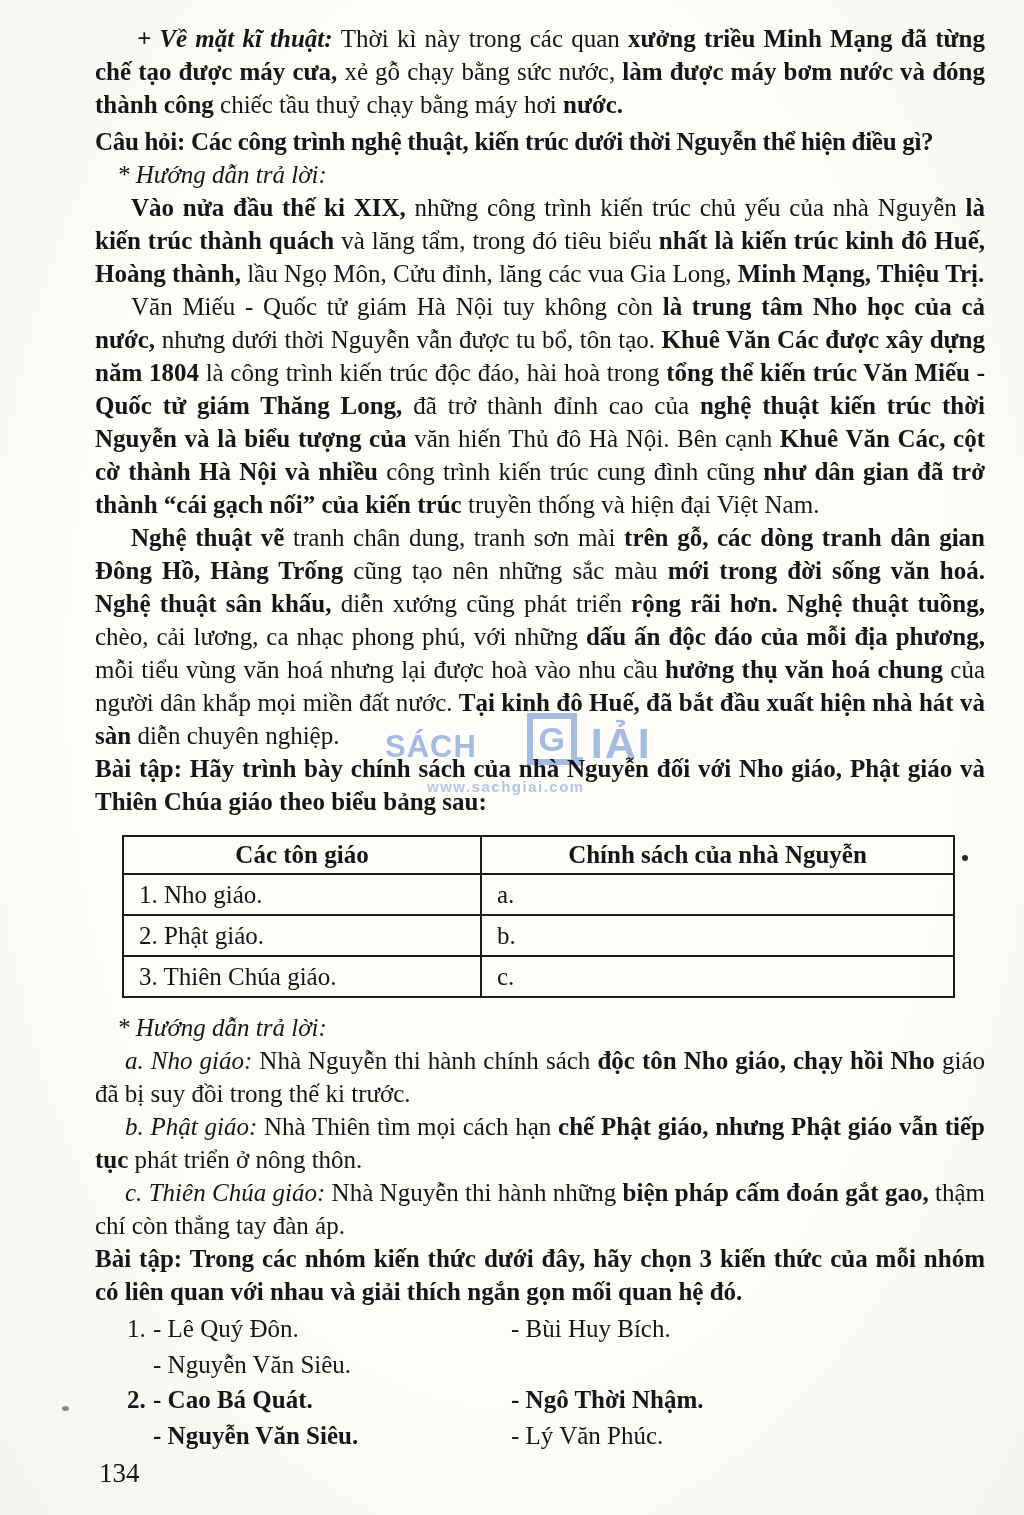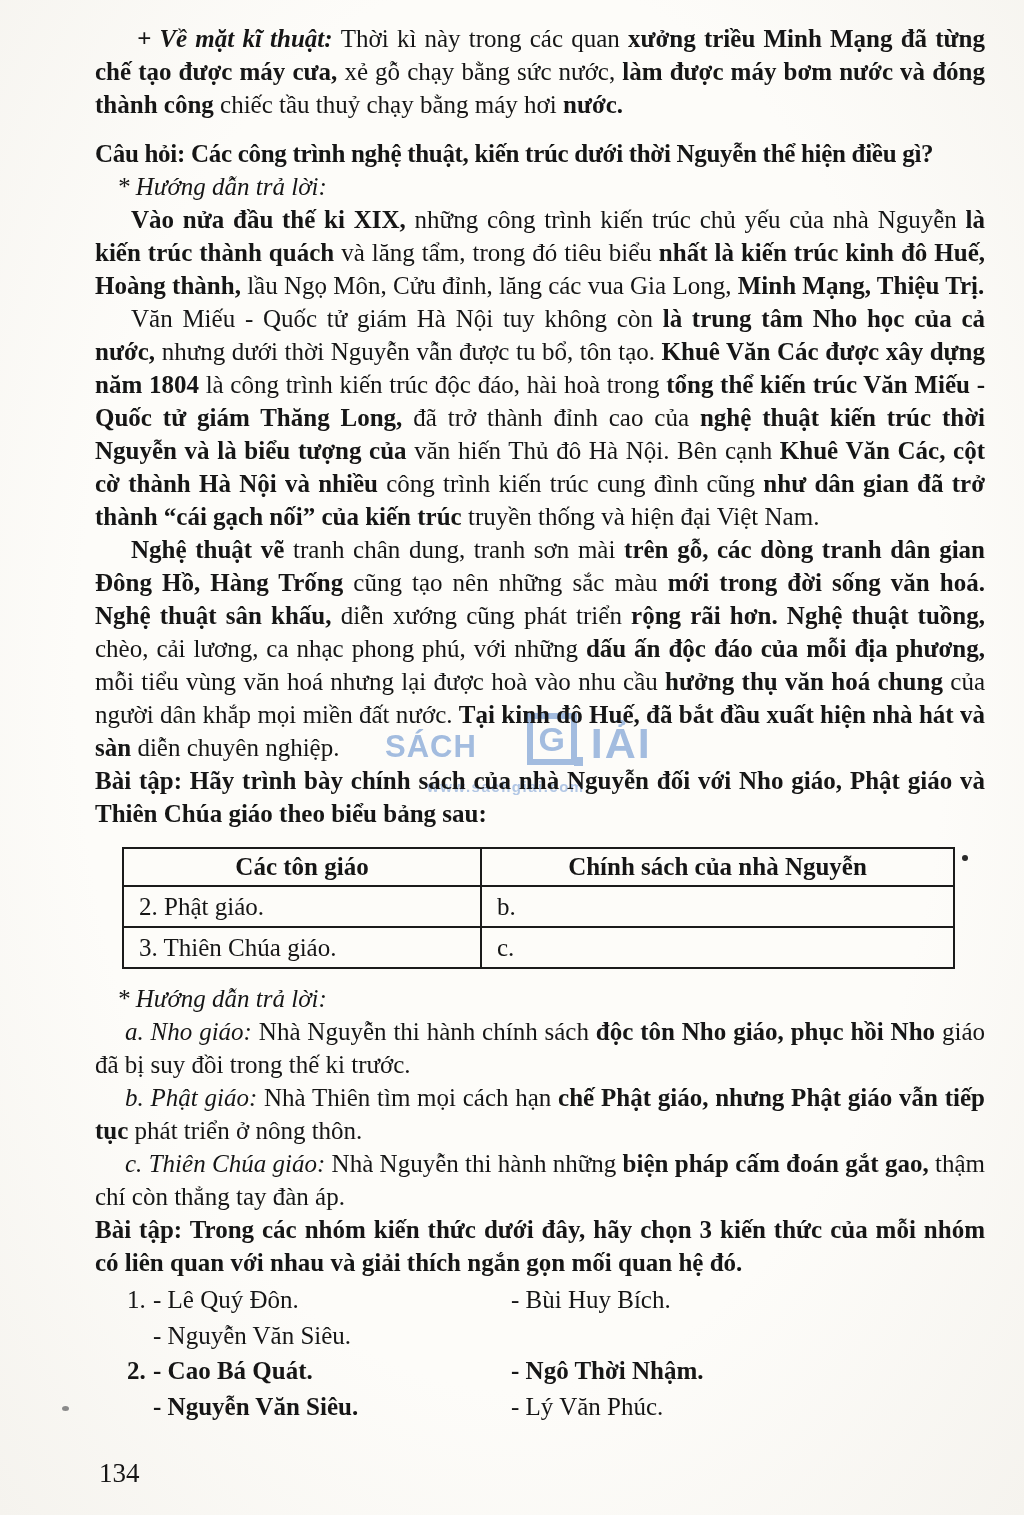--- a/index.html
+++ b/index.html
@@ -7,21 +7,21 @@
     position:relative;width:1024px;height:1515px;margin:0 auto;
     background:radial-gradient(ellipse at 50% 45%, #fdfcf9 60%, #f5f3ee 100%);
     font-family:"Liberation Serif","DejaVu Serif",serif;
     color:#161616;overflow:hidden;
   }
   .text-col{position:absolute;left:95px;top:22px;width:890px;z-index:2;}
   .para{margin:0;font-size:25px;line-height:33px;text-align:justify;text-indent:36px;}
   .rb{font-weight:bold;}
   .ri{font-style:italic;}
   .tech{text-indent:42px;}
-  .q{text-indent:0;white-space:nowrap;letter-spacing:-0.3px;margin-top:16px;}
+  .q{text-indent:0;white-space:nowrap;letter-spacing:-0.3px;margin-top:4px;}
   .guide{font-style:italic;text-indent:22px;text-align:left;}
   .bold-p{font-weight:bold;text-indent:0;}
   .ans{text-indent:30px;}
   
   table.rel{border-collapse:collapse;margin:17px 0 13px 27px;width:833px;table-layout:fixed;}
   .rel th,.rel td{border:2.5px solid #1b1b1b;font-size:25px;vertical-align:middle;}
   .rel th{height:36px;text-align:center;font-weight:bold;padding:0;}
   .rel td{height:39px;padding:0 6px 0 15px;text-align:left;}
   
   .match{margin:3px 0 0 32px;font-size:25px;line-height:35.5px;}
@@ -84,33 +84,37 @@
           <col>
         </colgroup>
       <thead>
         <tr>
           <th>Các tôn giáo</th>
           <th>Chính sách của nhà Nguyễn</th>
         </tr>
       </thead>
       <tbody>
         <tr>
+          <td>1. Nho giáo.</td>
+          <td>a.</td>
+        </tr>
+        <tr>
           <td>2. Phật giáo.</td>
           <td>b.</td>
         </tr>
         <tr>
           <td>3. Thiên Chúa giáo.</td>
           <td>c.</td>
         </tr>
       </tbody>
     </table>
 
     <p class="para guide">* Hướng dẫn trả lời:</p>
 
-    <p class="para ans"><span class="ri">a. Nho giáo: </span><span>Nhà Nguyễn thi hành chính sách </span><span class="rb">độc tôn Nho giáo, phục hồi Nho </span><span>giáo đã bị suy đồi trong thế ki trước.</span></p>
+    <p class="para ans"><span class="ri">a. Nho giáo: </span><span>Nhà Nguyễn thi hành chính sách </span><span class="rb">độc tôn Nho giáo, chạy hồi Nho </span><span>giáo đã bị suy đồi trong thế ki trước.</span></p>
 
     <p class="para ans"><span class="ri">b. Phật giáo: </span><span>Nhà Thiên tìm mọi cách hạn </span><span class="rb">chế Phật giáo, nhưng Phật giáo vẫn tiếp tục </span><span>phát triển ở nông thôn.</span></p>
 
     <p class="para ans"><span class="ri">c. Thiên Chúa giáo: </span><span>Nhà Nguyễn thi hành những </span><span class="rb">biện pháp cấm đoán gắt gao, </span><span>thậm chí còn thẳng tay đàn áp.</span></p>
 
     <p class="para bold-p"><span class="rb">Bài tập: Trong các nhóm kiến thức dưới đây, hãy chọn 3 kiến thức của mỗi nhóm có liên quan với nhau và giải thích ngắn gọn mối quan hệ đó.</span></p>
 
     <div class="match">
       <div class="match-row">
         <span>1.</span>

